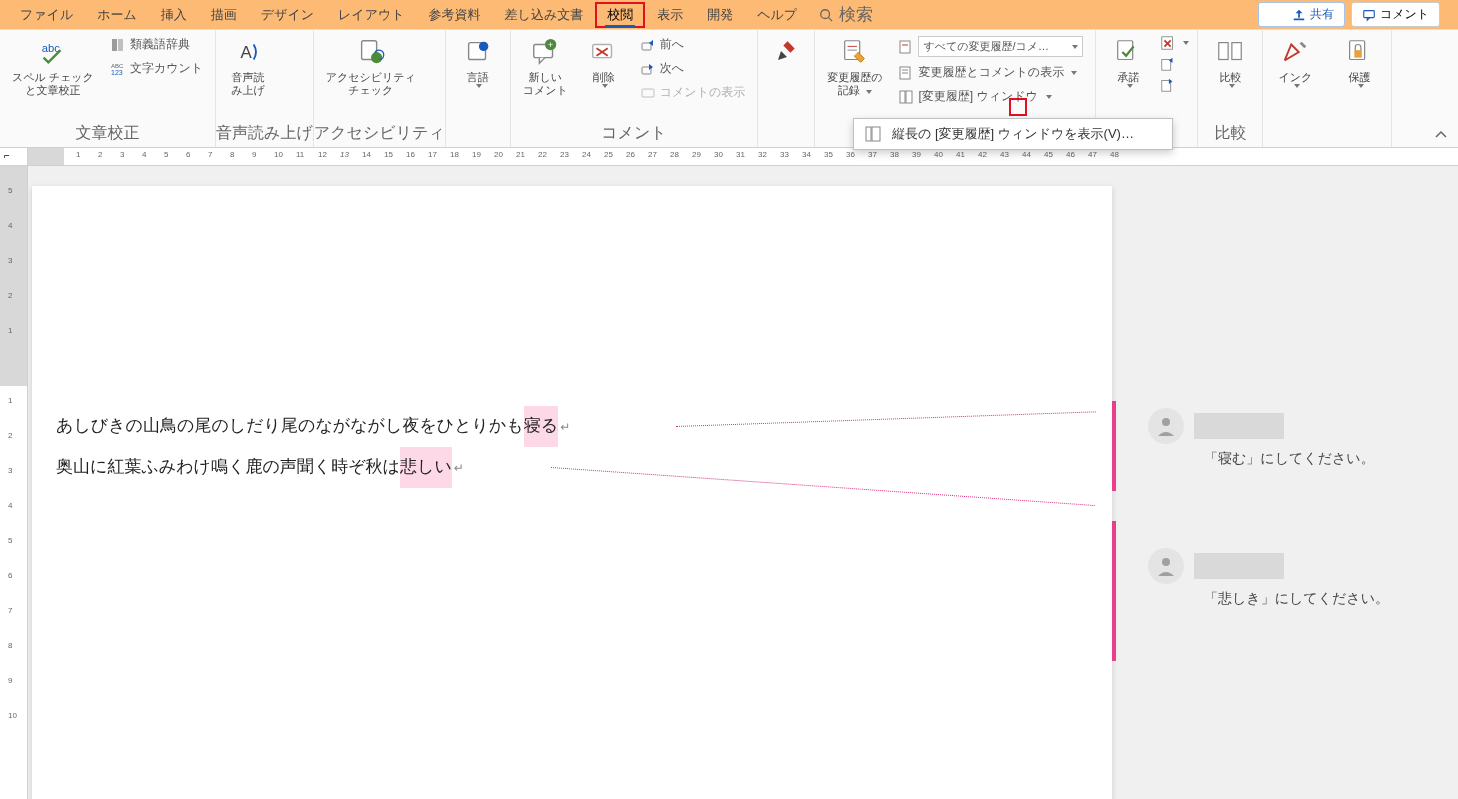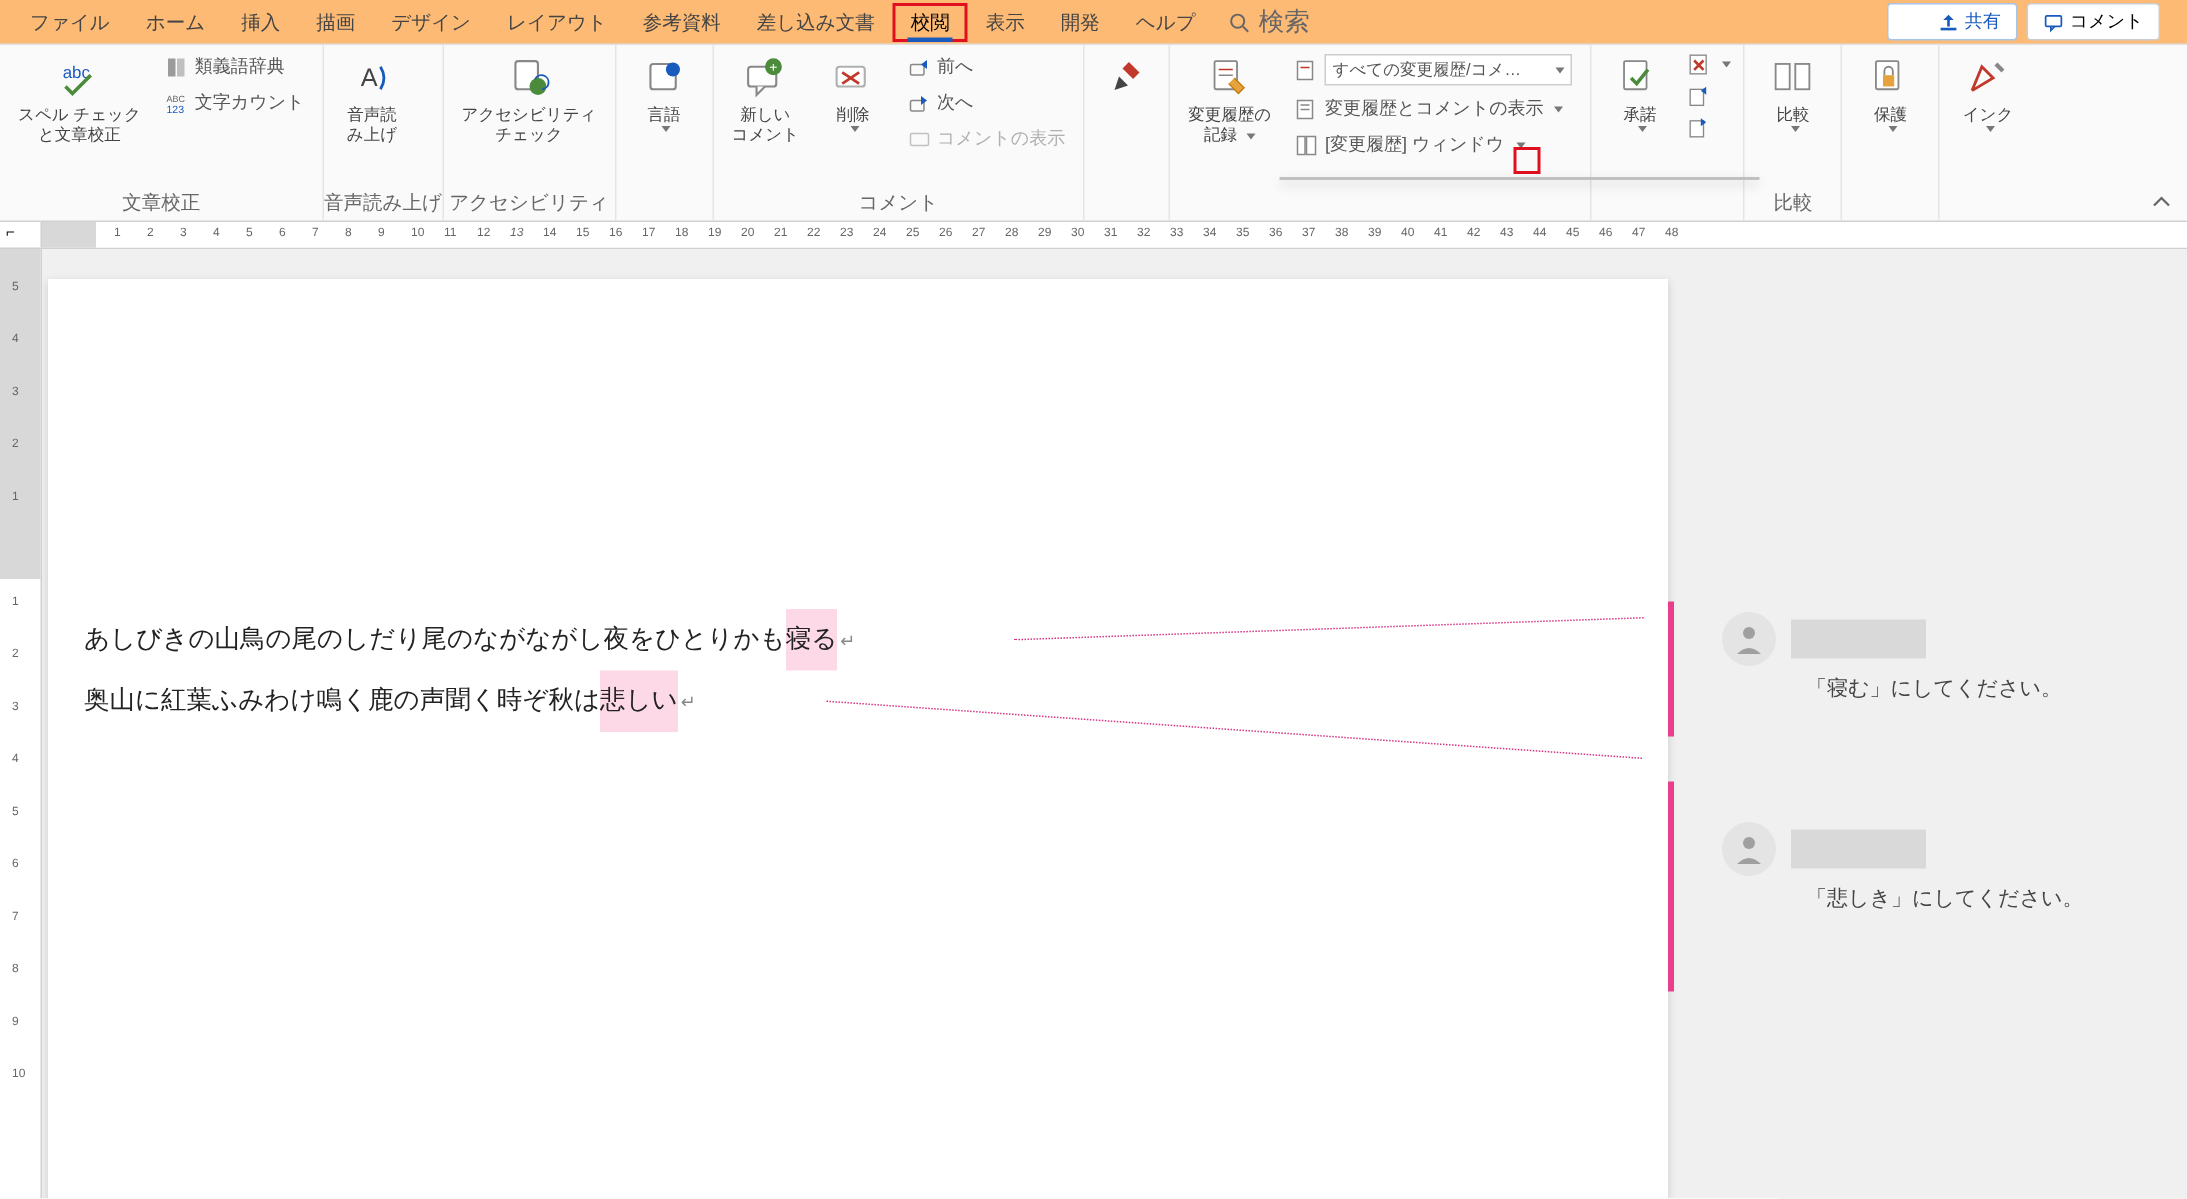--- a/index.html
+++ b/index.html
@@ -14,21 +14,21 @@
     .tab-spacer { flex: 1; }
     .search-area { display: flex; align-items: center; gap: 6px; padding: 0 10px; font-size: 17px; color: #666; }
     .right-buttons { display: flex; gap: 6px; padding-right: 10px; }
     .share-btn { border: 1px solid #ccc; border-radius: 3px; padding: 3px 10px; font-size: 12px; display: flex; align-items: center; gap: 4px; cursor: pointer; background: #fff; }
     .share-btn.primary { color: #185abd; border-color: #a8c4e6; padding-left: 33px; }
     
     
     .ribbon { display: flex; height: 118px; background: #fafafa; border-bottom: 1px solid #d0d0d0; }
     .ribbon-group { display: flex; flex-direction: column; border-right: 1px solid #e5e5e5; padding: 0; }
     .ribbon-group-content { flex: 1; display: flex; align-items: flex-start; padding: 3px 6px; gap: 4px; }
-    .ribbon-group-label { font-size: 13px; color: #666; text-align: center; padding: 3px 0; }
+    .ribbon-group-label { font-size: 16px; color: #666; text-align: center; padding: 3px 0; }
     .big-btn { display: flex; flex-direction: column; align-items: center; padding: 3px 6px; font-size: 11px; color: #444; text-align: center; cursor: pointer; min-width: 52px; }
     .big-btn .icon { width: 32px; height: 32px; display: flex; align-items: center; justify-content: center; margin-bottom: 3px; }
     .big-btn .label-line { line-height: 1.2; }
     .small-row { display: flex; flex-direction: column; gap: 1px; }
     .small-btn { display: flex; align-items: center; gap: 4px; padding: 3px 6px; font-size: 12px; color: #555; cursor: pointer; white-space: nowrap; }
     .small-btn .sicon { width: 16px; height: 16px; display: inline-flex; align-items: center; justify-content: center; }
     .small-btn.disabled { color: #b0b0b0; }
     
     .dropdown-arrow { width: 0; height: 0; border-left: 3px solid transparent; border-right: 3px solid transparent; border-top: 4px solid #777; display: inline-block; margin-left: 3px; }
     
@@ -391,57 +391,66 @@
               <rect x="18" y="6" width="10" height="18" fill="#fff" stroke="#888" stroke-width="1.3"></rect>
             </svg>
         </span>
         <span class="label-line">比較</span>
         <span class="dropdown-arrow"></span>
       </div>
     </div>
     <div class="ribbon-group-label">比較</div>
   </div>
 
+  <div class="ribbon-group" style="border-right:none">
+    <div class="ribbon-group-content">
+      <div class="big-btn">
+        <span class="icon">
+          <svg width="30" height="30" viewBox="0 0 32 32">
+              <path d="M5 25 L12 8 L20 16 L5 25" fill="none" stroke="#c0392b" stroke-width="2"></path>
+              <path d="M22 6 L27 11" stroke="#888" stroke-width="3"></path>
+            </svg>
+        </span>
+        <span class="label-line">インク</span>
+        <span class="dropdown-arrow"></span>
+      </div>
+    </div>
+    <div class="ribbon-group-label">&nbsp;</div>
+  </div>
+
   <div class="ribbon-group">
     <div class="ribbon-group-content">
       <div class="big-btn">
         <span class="icon">
           <svg width="30" height="30" viewBox="0 0 32 32">
               <rect x="6" y="4" width="16" height="20" rx="1" fill="#fff" stroke="#888" stroke-width="1.3"></rect>
               <rect x="11" y="14" width="8" height="8" fill="#e6a23c"></rect>
               <path d="M12 14 v-3 a3 3 0 0 1 6 0 v3" fill="none" stroke="#888" stroke-width="1.3"></path>
             </svg>
         </span>
         <span class="label-line">保護</span>
         <span class="dropdown-arrow"></span>
       </div>
     </div>
     <div class="ribbon-group-label">&nbsp;</div>
   </div>
-
-  <div class="ribbon-group" style="border-right:none">
-    <div class="ribbon-group-content">
-      <div class="big-btn">
-        <span class="icon">
-          <svg width="30" height="30" viewBox="0 0 32 32">
-              <path d="M5 25 L12 8 L20 16 L5 25" fill="none" stroke="#c0392b" stroke-width="2"></path>
-              <path d="M22 6 L27 11" stroke="#888" stroke-width="3"></path>
-            </svg>
-        </span>
-        <span class="label-line">インク</span>
-        <span class="dropdown-arrow"></span>
-      </div>
-    </div>
-    <div class="ribbon-group-label">&nbsp;</div>
-  </div>
 </div>
 
 <div class="highlight-box-1"></div>
 
 <div class="dropdown-menu">
+  <div class="menu-item">
+    <span class="menu-icon">
+      <svg width="18" height="18" viewBox="0 0 18 18">
+          <rect x="2" y="2" width="5" height="14" fill="#fff" stroke="#888"></rect>
+          <rect x="8" y="2" width="8" height="14" fill="#fff" stroke="#888"></rect>
+        </svg>
+    </span>
+    <span>縦長の [変更履歴] ウィンドウを表示(V)…</span>
+  </div>
 </div>
 
 <div class="collapse-ribbon">
   <svg width="14" height="14" viewBox="0 0 14 14">
       <path d="M2 9 L7 4 L12 9" stroke="#666" stroke-width="1.5" fill="none"></path>
     </svg>
 </div>
 
 <div class="ruler-area">
   <div class="ruler-vleft">

